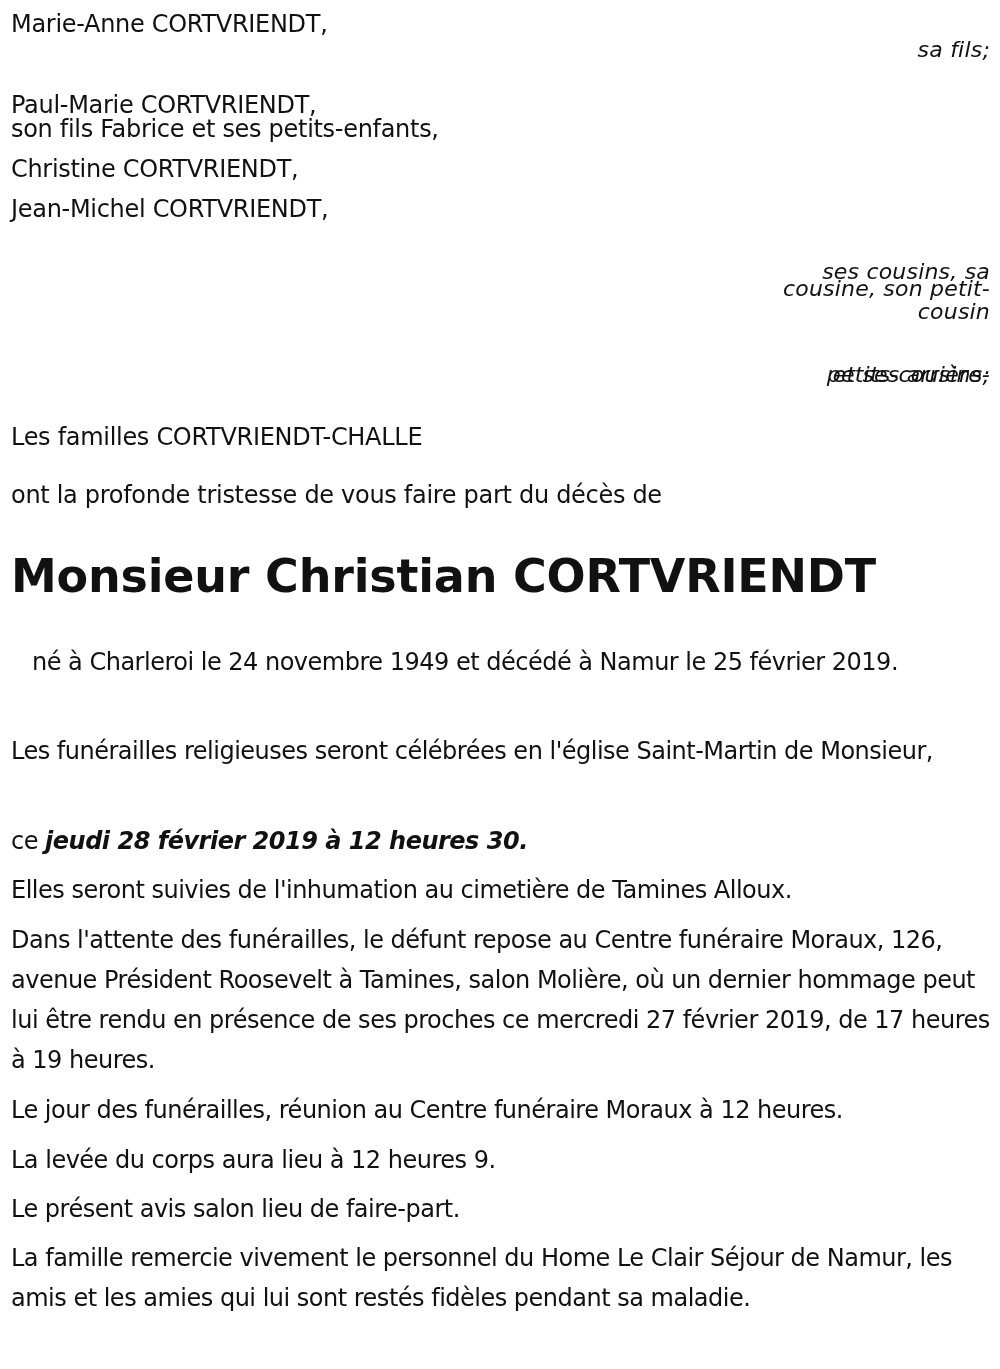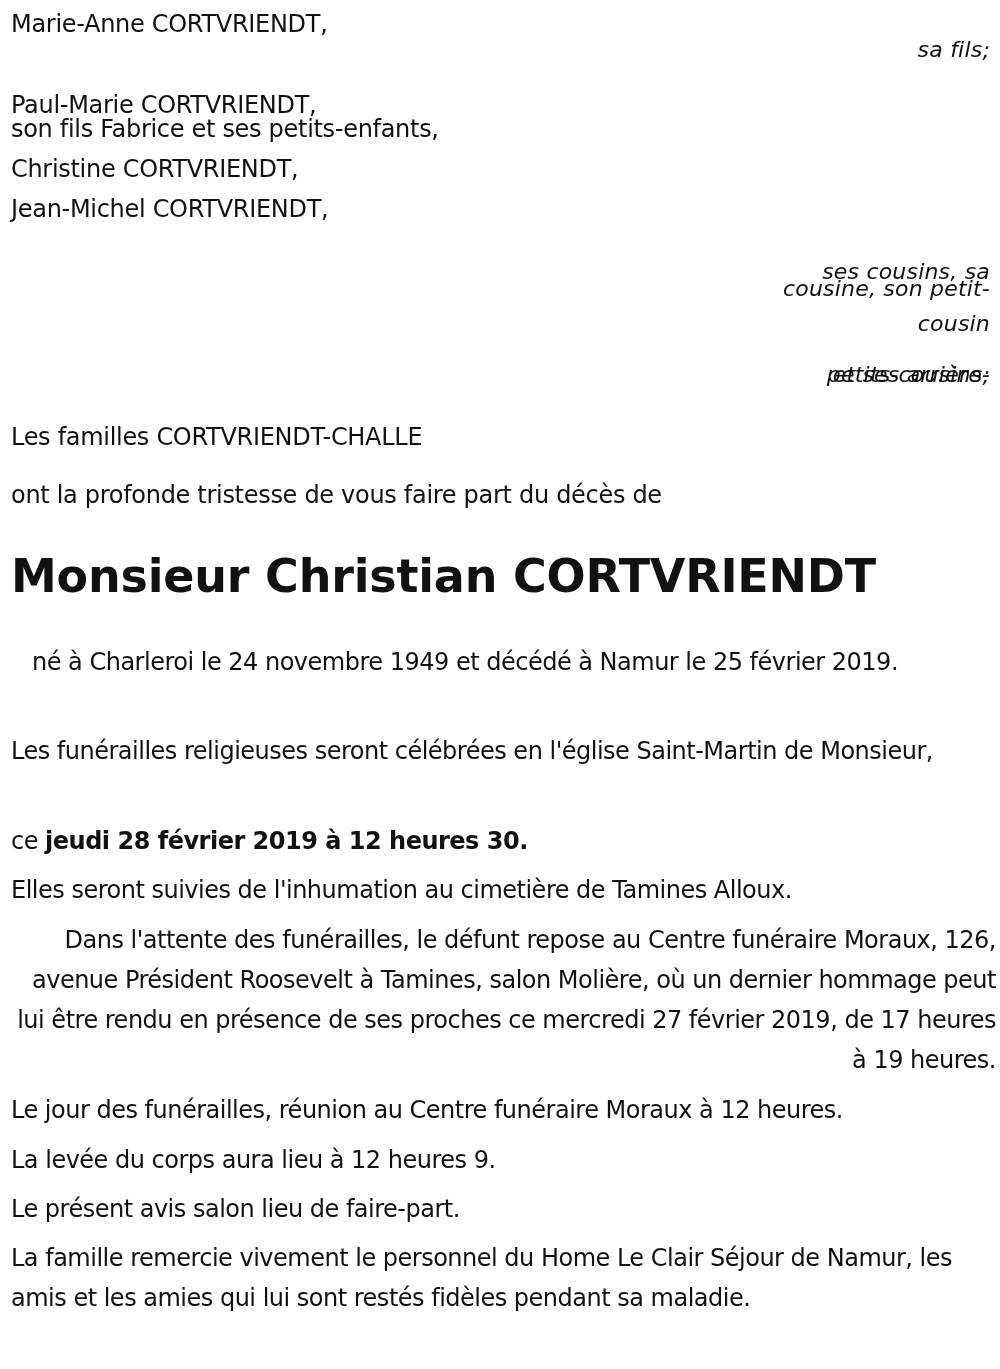--- a/index.html
+++ b/index.html
@@ -43,50 +43,50 @@
       white-space: nowrap;
       letter-spacing: -0.2px;
     }
     .para {
       position: absolute;
       left: 11px;
       width: 985px;
       line-height: 40px;
       letter-spacing: -0.5px;
     }
-    b { font-weight: bold; }
+    b { font-weight: bold; font-style: italic; }
   </style>
 </head>
 <body>
 
 <div>
 
   <div class="line" style="top:10px;">Marie-Anne CORTVRIENDT,</div>
   <div class="right" style="top:36px;">sa fils;</div>
 
   <div class="line" style="top:91px;">Paul-Marie CORTVRIENDT,</div>
   <div class="line" style="top:115px;">son fils Fabrice et ses petits-enfants,</div>
   <div class="line" style="top:155px;">Christine CORTVRIENDT,</div>
   <div class="line" style="top:195px;">Jean-Michel CORTVRIENDT,</div>
 
   <div class="right" style="top:219px;margin-top:39px;">ses cousins, sa</div>
   <div class="right" style="top:275px;">cousine, son petit-</div>
-  <div class="right" style="top:310px;margin-left:20px;">cousin</div>
+  <div class="right" style="top:298px;margin-left:20px;">cousin</div>
   <div class="right" style="top:321px;margin-top:40px;">et ses arrière-</div>
   <div class="right" style="top:361px;">petits-cousins;</div>
 
   <div class="line" style="top:423px;">Les familles CORTVRIENDT-CHALLE</div>
 
   <div class="line" style="top:481px;">ont la profonde tristesse de vous faire part du décès de</div>
 
   <div class="title">Monsieur Christian CORTVRIENDT</div>
 
   <div class="para" style="top:642px;margin-left:21px;">né à Charleroi le 24 novembre 1949 et décédé à Namur le 25 février 2019.</div>
   <div class="para" style="top:731px;">Les funérailles religieuses seront célébrées en l'église Saint-Martin de Monsieur,</div>
   <div class="para" style="top:821px;"><span>ce </span><b>jeudi 28 février 2019 à 12 heures 30.</b></div>
   <div class="para" style="top:870px;">Elles seront suivies de l'inhumation au cimetière de Tamines Alloux.</div>
-  <div class="para" style="top:920px;text-align:right;">Dans l'attente des funérailles, le défunt repose au Centre funéraire Moraux, 126, avenue Président Roosevelt à Tamines, salon Molière, où un dernier hommage peut lui être rendu en présence de ses proches ce mercredi 27 février 2019, de 17 heures à 19 heures.</div>
+  <div class="para" style="top:920px;">Dans l'attente des funérailles, le défunt repose au Centre funéraire Moraux, 126, avenue Président Roosevelt à Tamines, salon Molière, où un dernier hommage peut lui être rendu en présence de ses proches ce mercredi 27 février 2019, de 17 heures à 19 heures.</div>
   <div class="para" style="top:1090px;">Le jour des funérailles, réunion au Centre funéraire Moraux à 12 heures.</div>
   <div class="para" style="top:1140px;">La levée du corps aura lieu à 12 heures 9.</div>
   <div class="para" style="top:1189px;">Le présent avis salon lieu de faire-part.</div>
   <div class="para" style="top:1238px;">La famille remercie vivement le personnel du Home Le Clair Séjour de Namur, les amis et les amies qui lui sont restés fidèles pendant sa maladie.</div>
 
 </div>
 
 </body></html>

